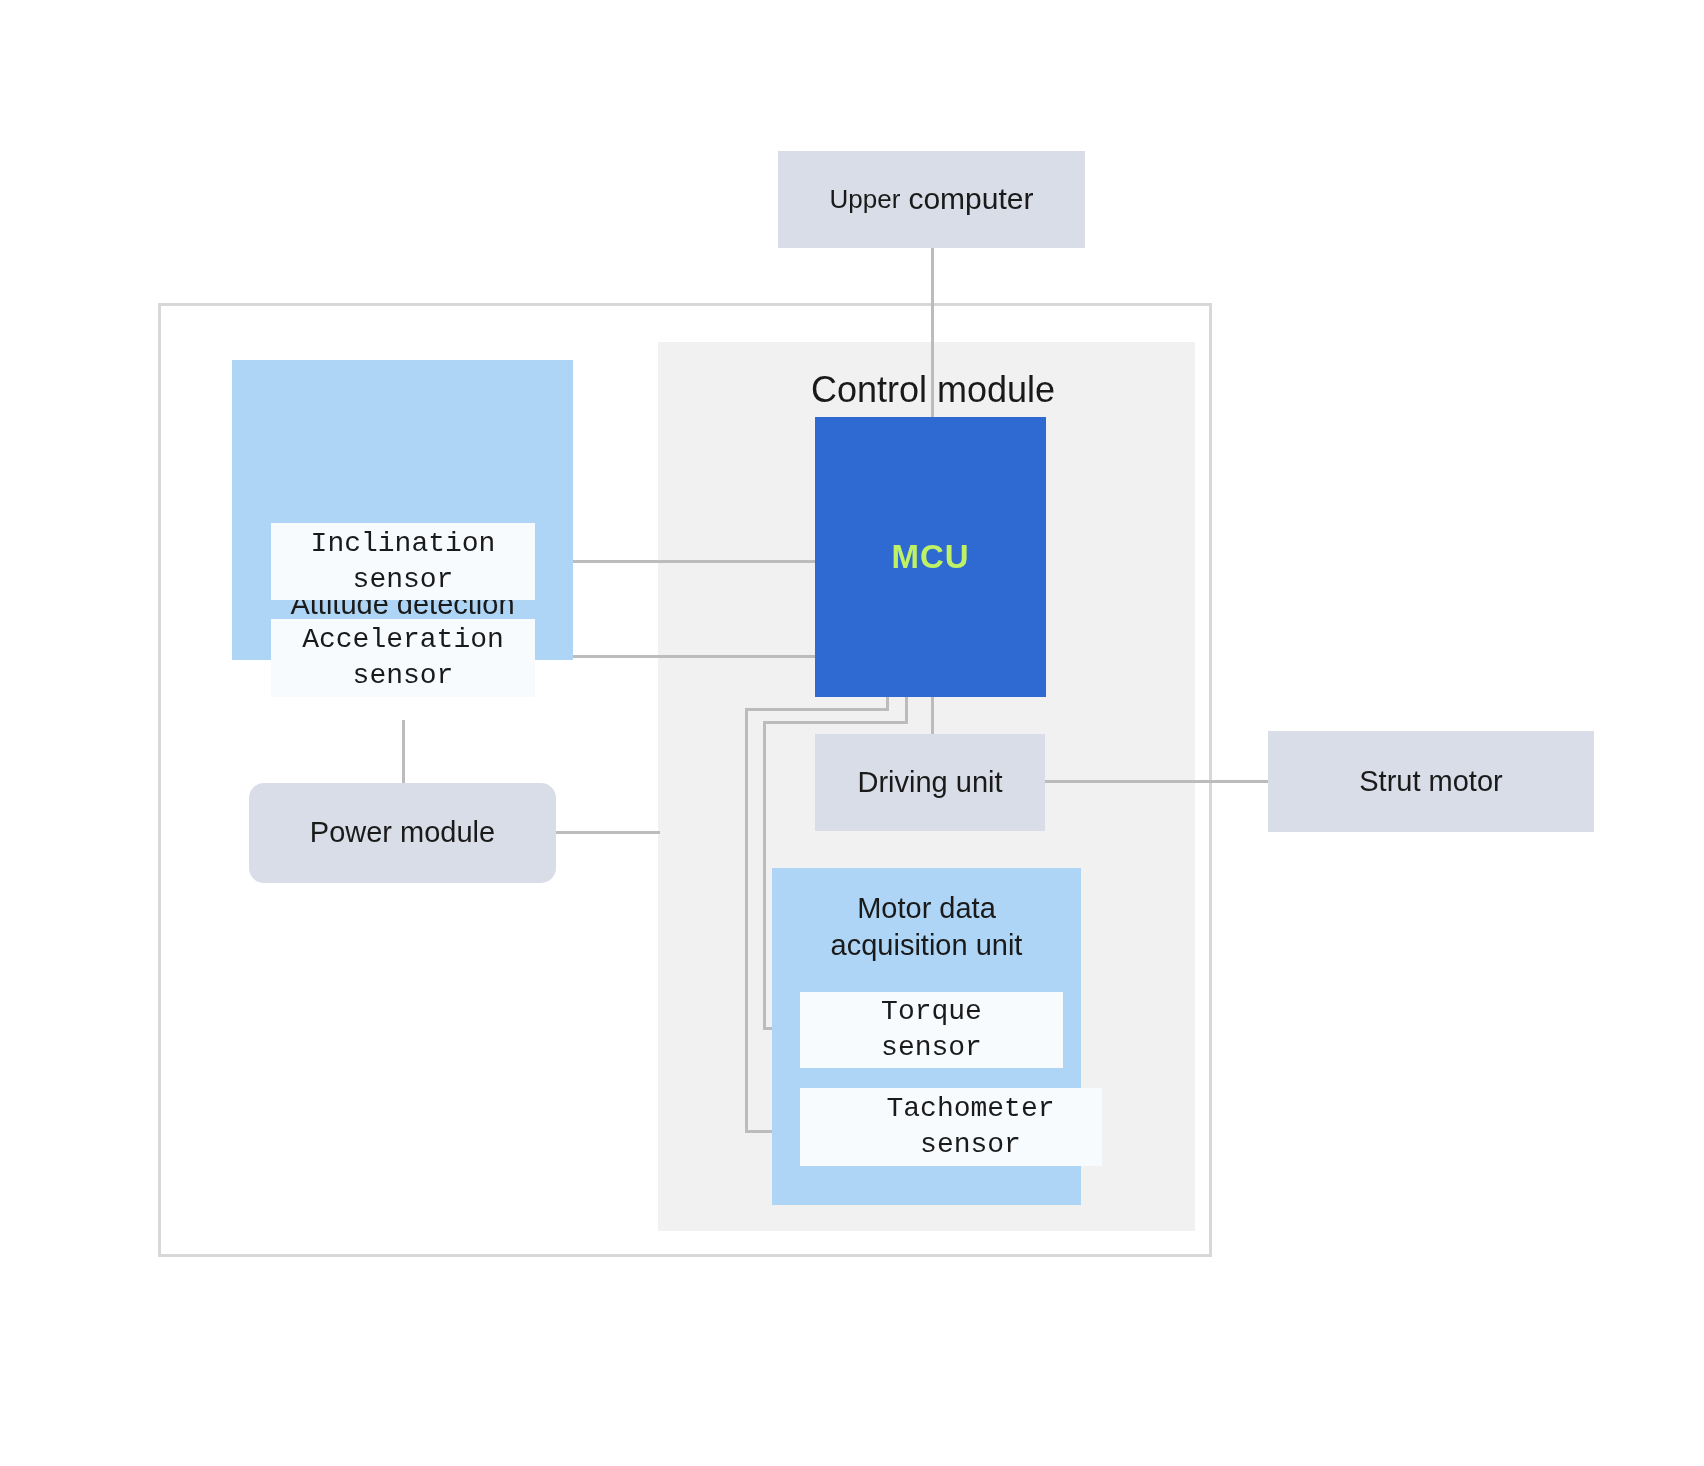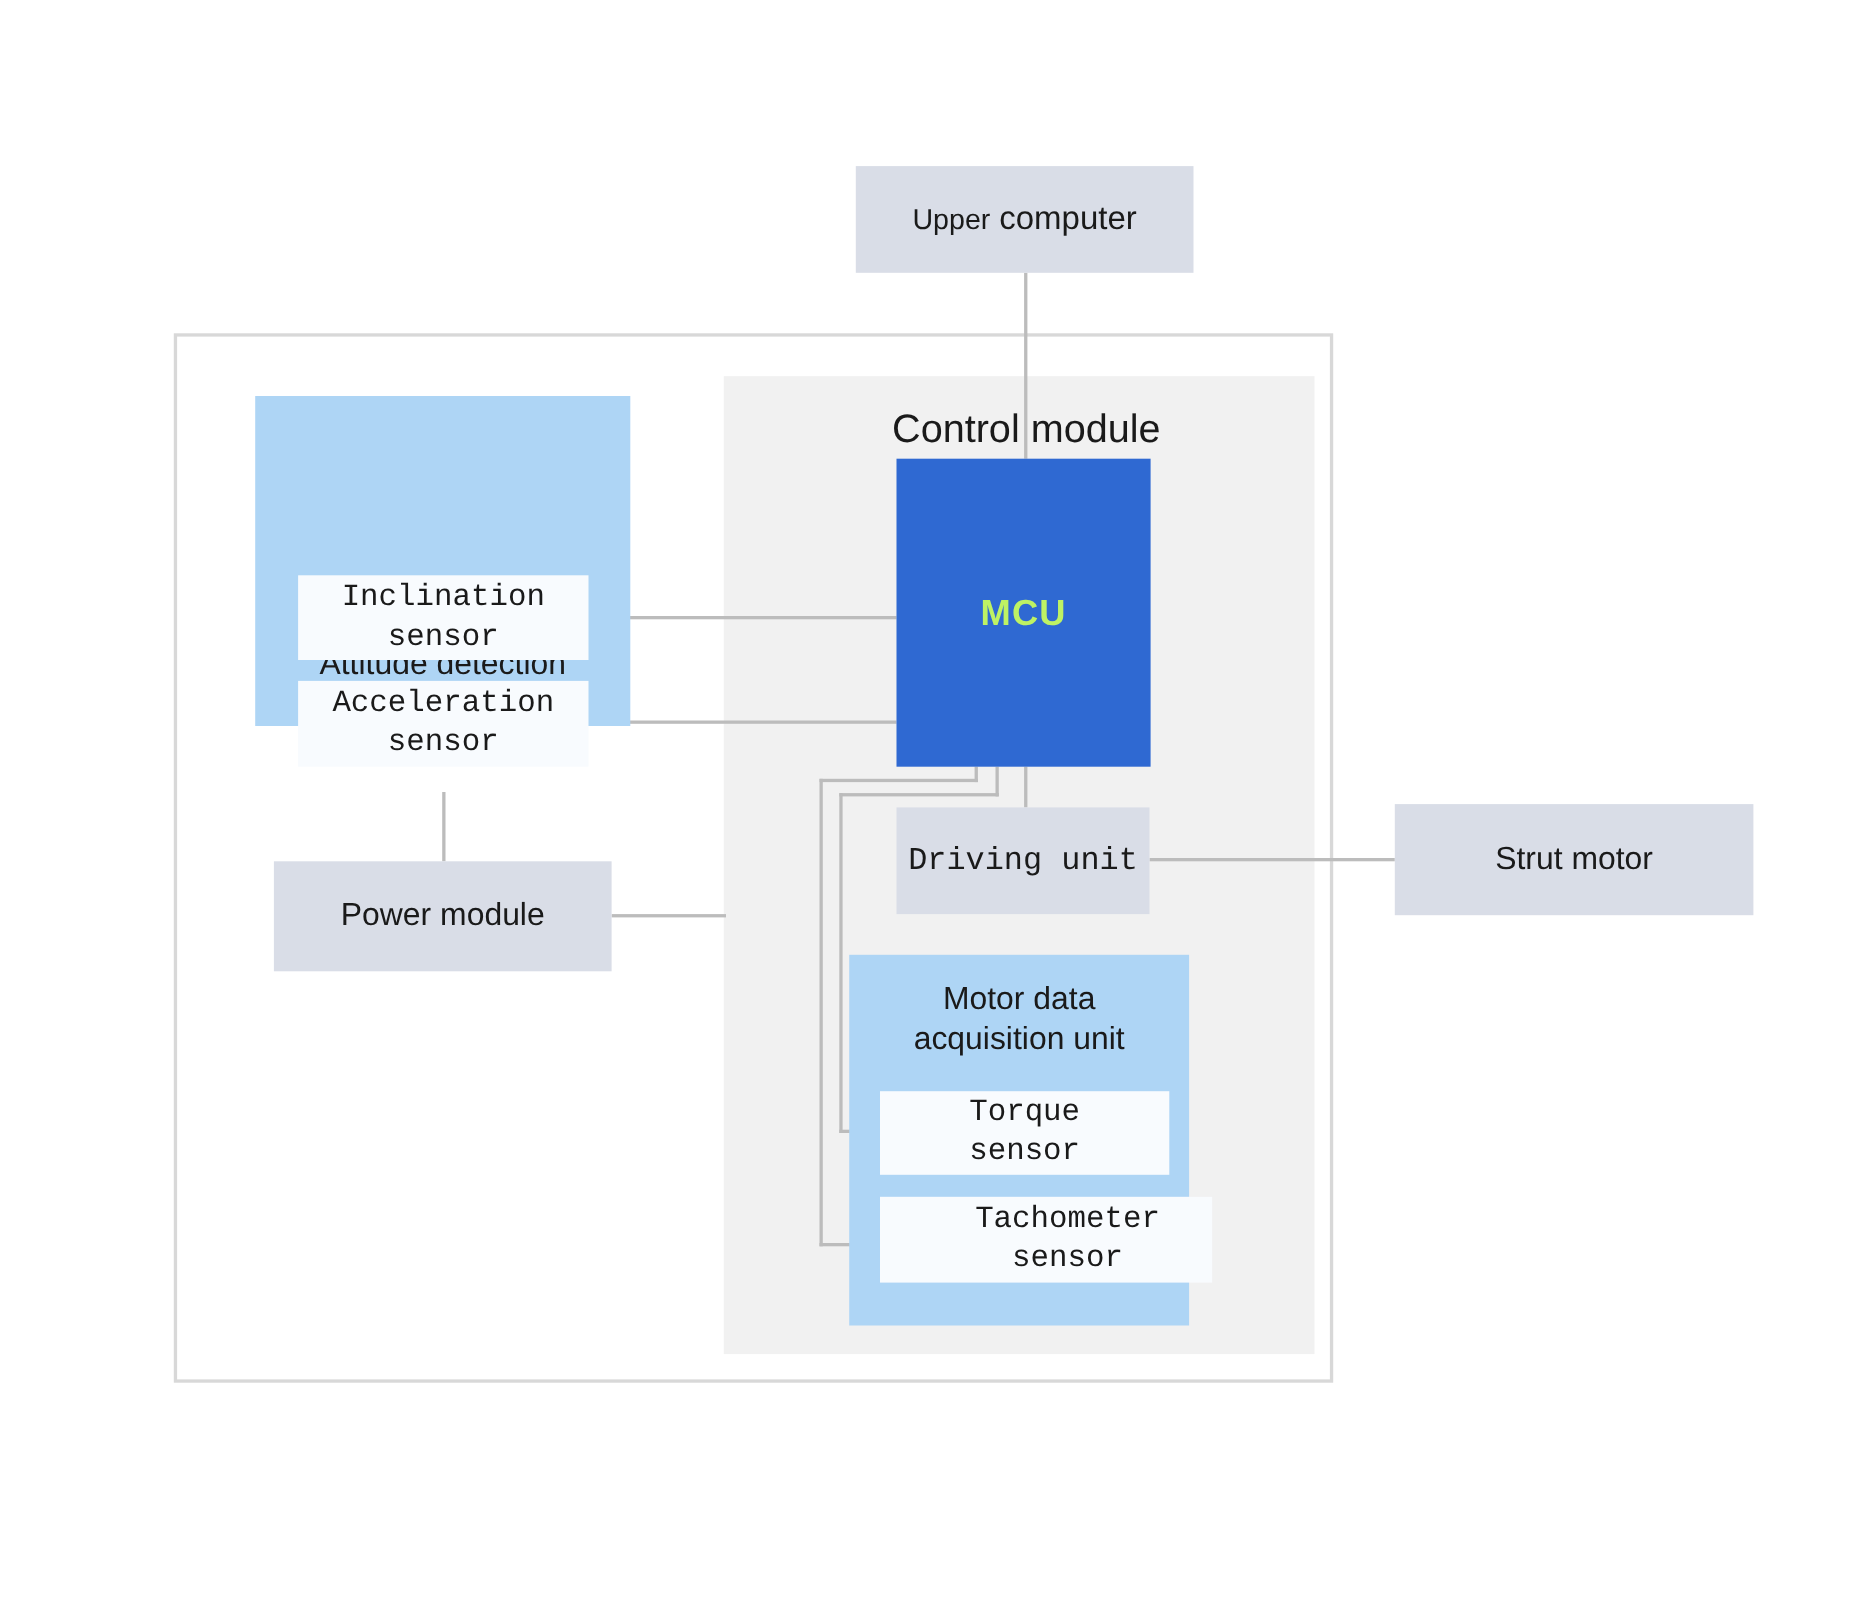--- a/index.html
+++ b/index.html
@@ -57,22 +57,22 @@
     background: #2f69d2; color: #bef264;
     font-weight: bold; font-size: 33px; letter-spacing: 1px;
   }
   .attitude-module {
     left: 232px; top: 360px; width: 341px; height: 300px;
     align-items: flex-end;
   }
   .attitude-module .module-title { margin-top: 36px; width: 100%; }
   .inclination { left: 271px; top: 523px; width: 264px; height: 77px; }
   .acceleration { left: 271px; top: 619px; width: 264px; height: 78px; }
-  .power-module { left: 249px; top: 783px; width: 307px; height: 100px; }
-  .driving-unit { left: 815px; top: 734px; width: 230px; height: 97px; font-family: Liberation Mono, monospace; }
+  .power-module { left: 249px; top: 783px; width: 307px; height: 100px; border-radius: 15px; }
+  .driving-unit { left: 815px; top: 734px; width: 230px; height: 97px; }
   .strut-motor { left: 1268px; top: 731px; width: 326px; height: 101px; }
   .motor-data-unit {
     left: 772px; top: 868px; width: 309px; height: 337px;
     align-items: flex-start;
   }
   .motor-data-unit .module-title { margin-top: 22px; width: 100%; }
   .torque { left: 800px; top: 992px; width: 263px; height: 76px; }
   .tachometer { left: 800px; top: 1088px; width: 263px; height: 78px; padding-left: 39px; }
 
   

